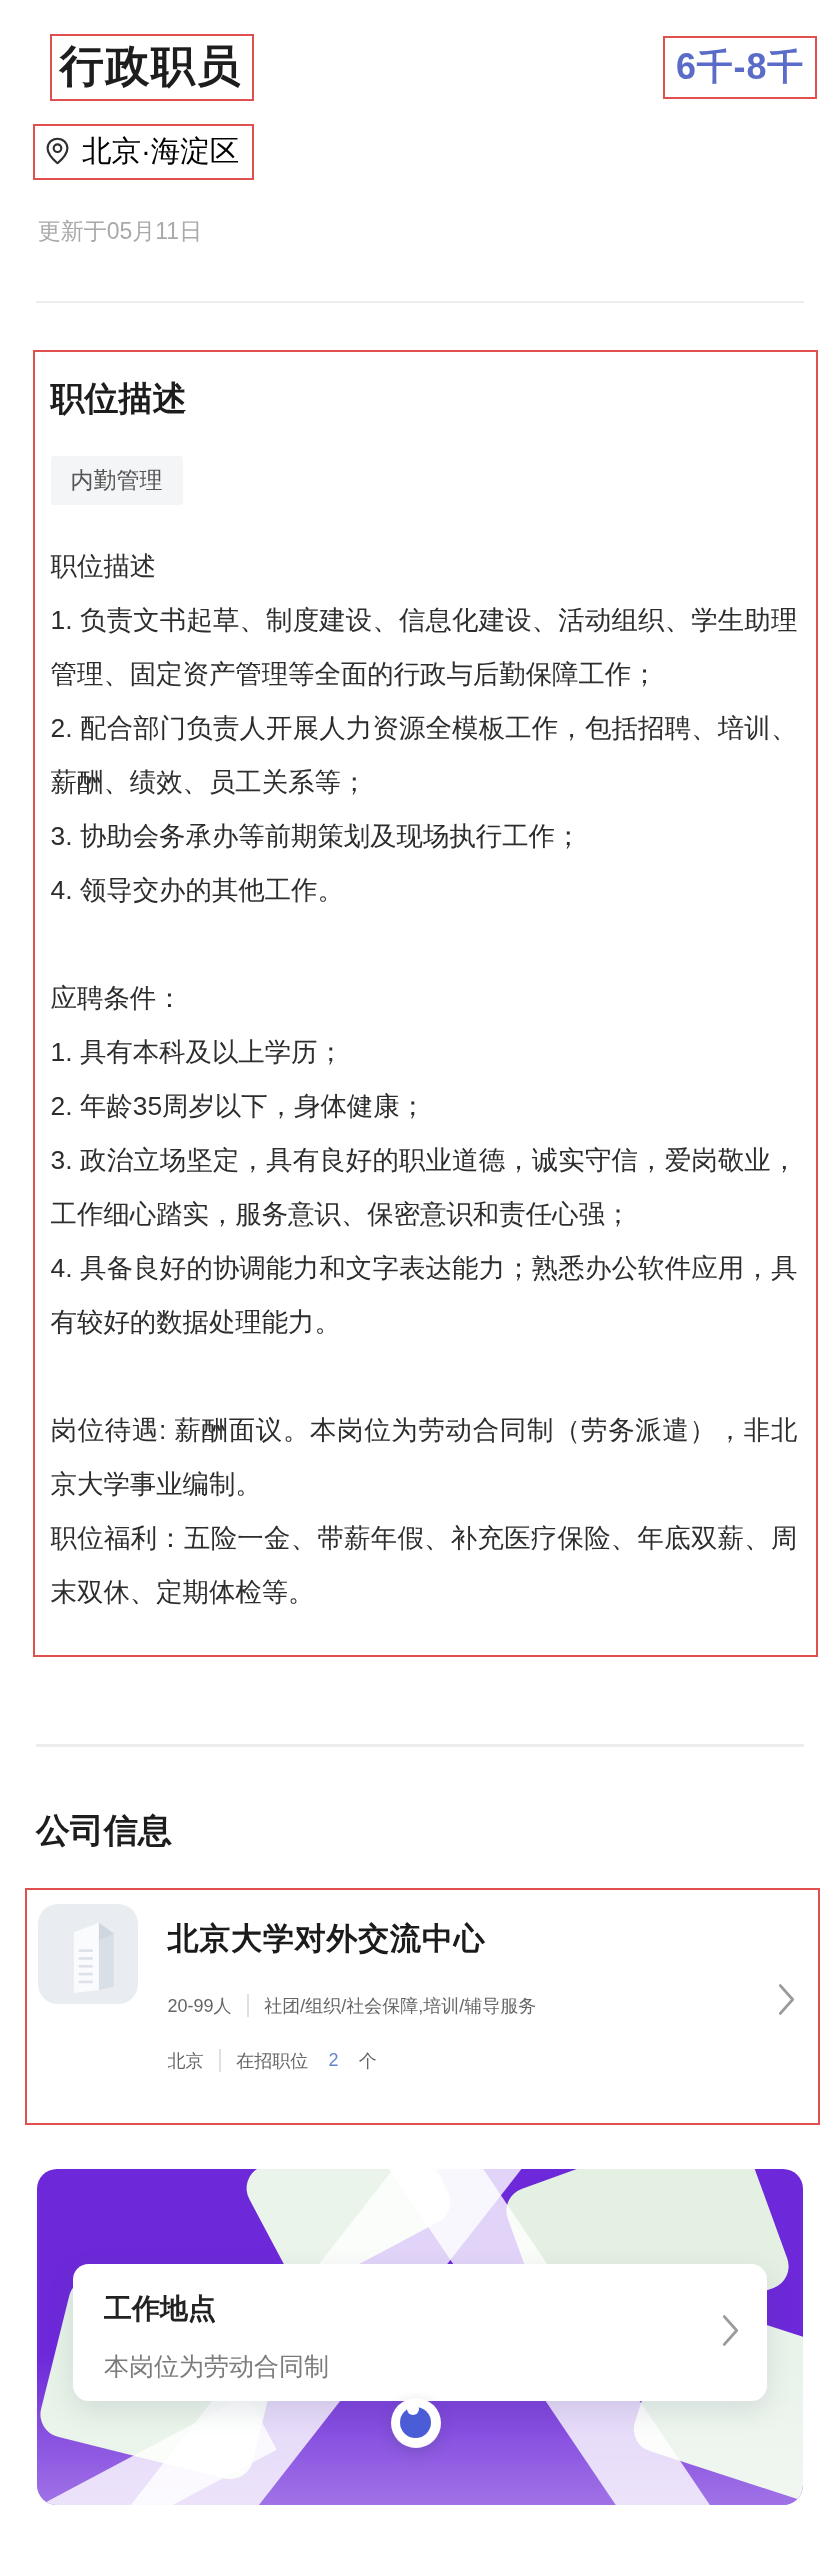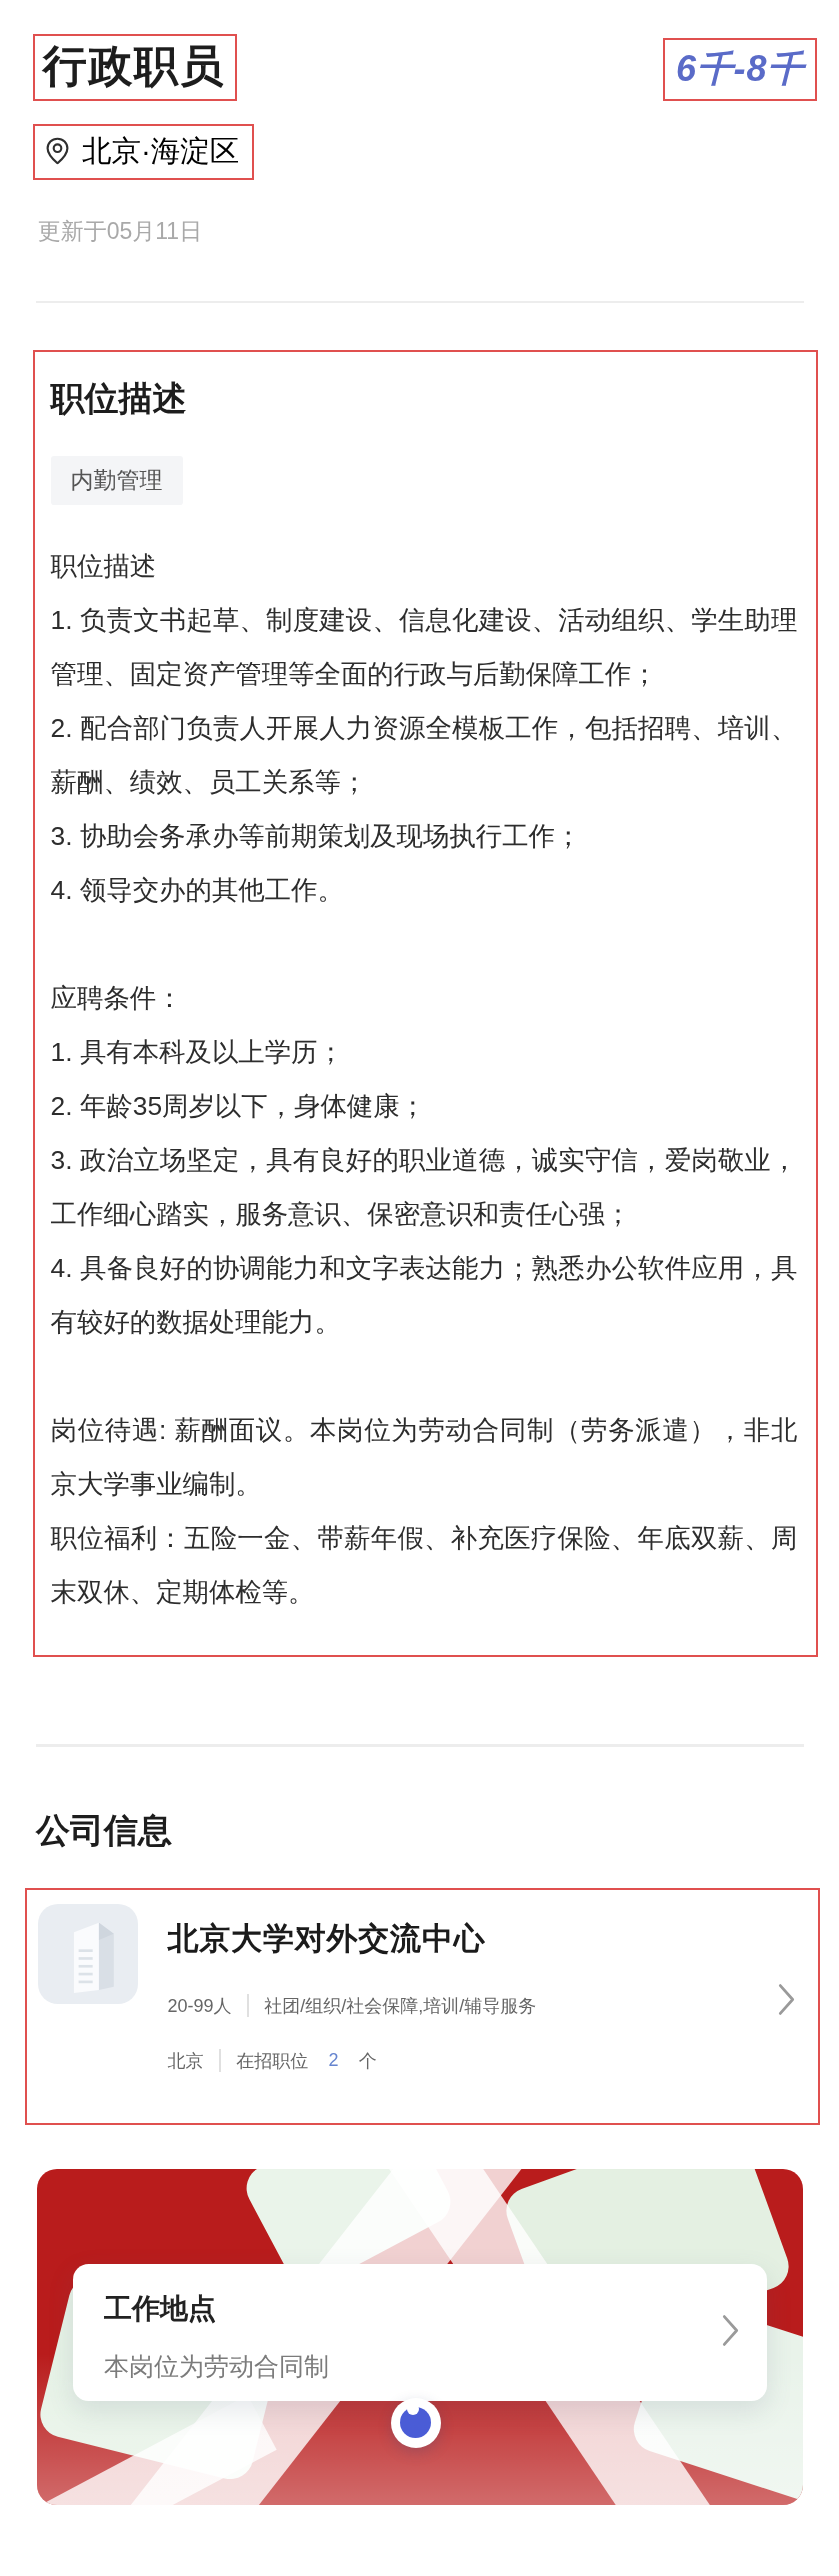--- a/index.html
+++ b/index.html
@@ -13,25 +13,25 @@
   }
   *{box-sizing:border-box;}
   html,body{margin:0;padding:0;}
   body{
     width:840px;height:2576px;background:#ffffff;position:relative;overflow:hidden;
     font-family:"Liberation Sans","DejaVu Sans",sans-serif;
     -webkit-font-smoothing:antialiased;
   }
   
   .header{padding:34px 23px 0 33px;}
-  .title-row{display:flex;justify-content:space-between;align-items:flex-end;}
+  .title-row{display:flex;justify-content:space-between;align-items:center;margin-left:17px;}
   .annot{border:2.3px solid var(--red);}
   .title-annot{padding:1.6px 9.3px 6.2px 7.8px;}
   .job-title{font-size:44px;font-weight:700;color:var(--ink);letter-spacing:1.6px;line-height:1.25;}
-  .salary-annot{padding:4.7px 11px;display:flex;align-items:center;font-style:italic;}
+  .salary-annot{padding:4.7px 11px;display:flex;align-items:center;}
   .salary{font-size:36px;font-weight:600;color:var(--blue);letter-spacing:0.8px;}
   .info-row{margin-top:23px;display:flex;align-items:center;}
   .loc-annot{display:inline-flex;align-items:center;gap:7.8px;padding:6.2px 12.4px 6.2px 6.2px;}
   .chip-text{font-size:29.5px;color:#000000;}
   .req-chip{margin-left:34px;display:inline-flex;align-items:center;gap:12.4px;}
   .icon-40{width:33px;height:33px;flex:0 0 auto;}
   .updated{margin:36px 0 0 4.7px;font-size:23px;color:var(--faint);}
   .divider{height:2.3px;background:#ededed;margin:54px 36px 0;}
   
   .job-annot{margin:47px 22px 0 33px;padding:12.4px 15.6px 36px 14px;}
@@ -46,21 +46,21 @@
   .logo{width:100px;height:100px;border-radius:20px;background:#e9edf2;flex:0 0 auto;overflow:hidden;}
   .company-info{margin-left:29.5px;padding-top:3.1px;flex:1;min-width:0;}
   .company-name{font-size:31px;font-weight:700;color:#1b1b1b;margin-top:11px;letter-spacing:0.8px;}
   .meta-row{margin-top:34px;display:flex;align-items:center;gap:15.6px;font-size:18px;color:var(--meta);}
   .meta-row.second{margin-top:31px;}
   .meta-sep{width:1.6px;height:23px;background:#e0e0e0;flex:0 0 auto;}
   .jobs-count{color:var(--count-blue);padding:0 4.7px;}
   .chev{width:17px;height:33px;flex:0 0 auto;}
   .company-chev{position:absolute;right:23px;top:93px;}
   
-  .map{margin:44px 37px 0;height:336px;border-radius:20px;position:relative;overflow:hidden;background:#b91c1c;}
+  .map{margin:44px 37px 0;height:336px;border-radius:20px;position:relative;overflow:hidden;background:#6d28d9;}
   .gpatch{position:absolute;border-radius:23px;}
   .g1{width:249px;height:179px;right:4%;top:-6%;transform:rotate(-20deg);background:#e4f0e2;}
   .g2{width:218px;height:163px;left:2%;top:38%;transform:rotate(14deg);background:#e6f2e6;}
   .g3{width:179px;height:132px;left:29%;top:-12%;transform:rotate(-28deg);background:#eaf4ea;}
   .g4{width:202px;height:156px;right:-6%;top:46%;transform:rotate(18deg);background:#e9f3ea;}
   .road{position:absolute;background:rgba(255,255,255,0.8);}
   .r1{width:101px;height:700px;left:30%;top:-171px;transform:rotate(38deg);}
   .r2{width:78px;height:700px;left:60%;top:-202px;transform:rotate(-34deg);}
   .r3{width:62px;height:544px;left:-6%;top:109px;transform:rotate(62deg);}
   .map-fade{position:absolute;inset:0;background:linear-gradient(180deg,rgba(255,255,255,0) 55%,rgba(255,255,255,0.35) 100%);}

